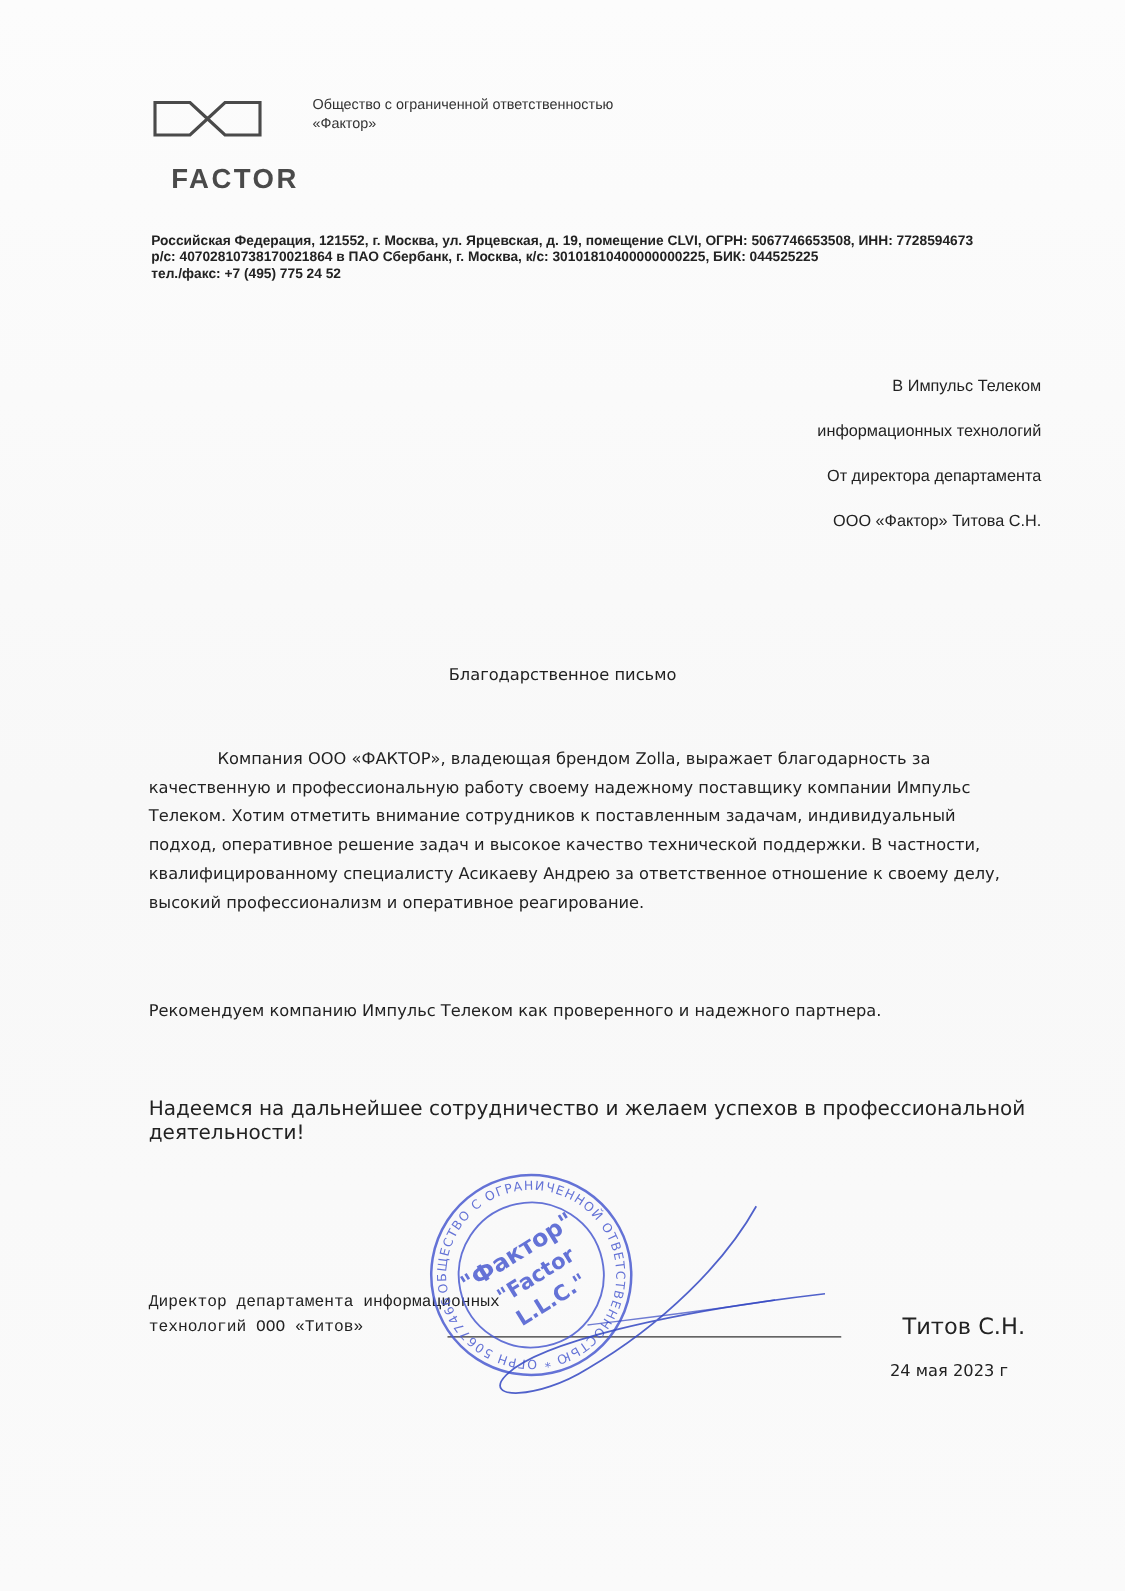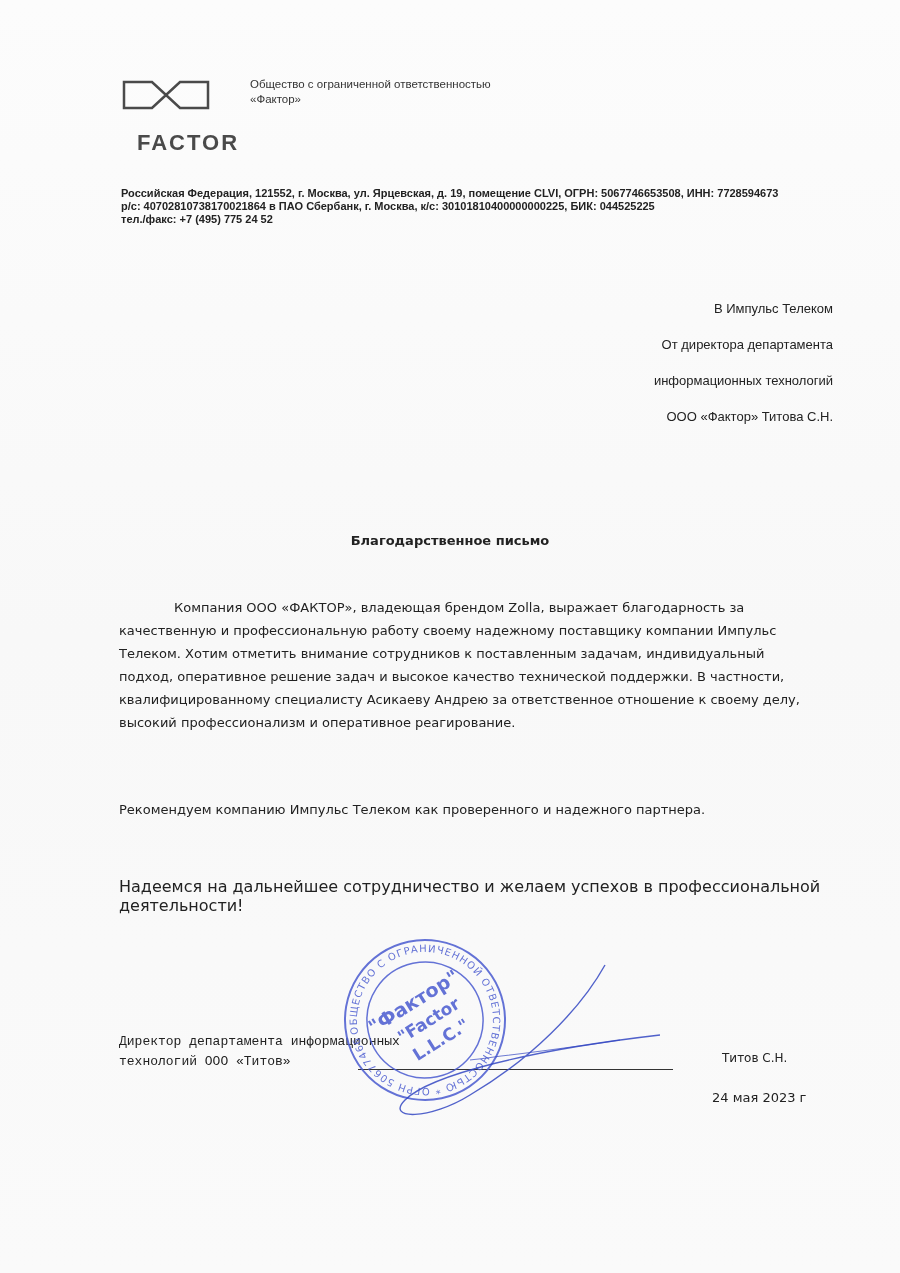--- a/index.html
+++ b/index.html
@@ -26,21 +26,21 @@
     position: absolute; left: 121px; top: 187px;
     font-size: 11px; line-height: 13px; color: #222; white-space: nowrap; font-weight: bold;
   }
   .addressee {
     position: absolute; right: 67px; top: 300px; text-align: right;
     font-family: Liberation Sans, sans-serif; font-size: 13px; color: #222;
   }
   .addressee div { height: 36px; line-height: 18px; }
   .doc-title {
     position: absolute; left: 0; width: 900px; top: 533px; text-align: center;
-    font-family: "DejaVu Sans", sans-serif; font-size: 13px; font-weight: bold;
+    font-family: "DejaVu Sans", sans-serif; font-size: 13px;
   }
   .body-text {
     position: absolute; left: 119px; width: 700px; top: 596px;
     font-family: "DejaVu Sans", sans-serif; font-size: 13px; line-height: 23px;
     text-align: left;
   }
   .body-text .p1 { text-indent: 55px; margin: 0; }
   .rec {
     position: absolute; left: 119px; top: 802px;
     font-family: "DejaVu Sans", sans-serif; font-size: 13px;
@@ -51,21 +51,21 @@
   }
   .sign-role {
     position: absolute; left: 119px; top: 1032px;
     font-family: Liberation Mono, monospace; font-size: 13px; line-height: 20px;
   }
   .sign-line {
     position: absolute; left: 358px; top: 1069px; width: 315px; border-top: 1px solid #333;
   }
   .sign-name {
     position: absolute; left: 722px; top: 1051px;
-    font-family: "DejaVu Sans", sans-serif; font-size: 12px;
+    font-family: "DejaVu Sans", sans-serif; font-size: 18px;
   }
   .sign-date {
     position: absolute; left: 712px; top: 1090px;
     font-family: "DejaVu Sans", sans-serif; font-size: 13px;
   }
   .stamp { position: absolute; left: 330px; top: 935px; width: 190px; height: 170px; }
   .signature { position: absolute; left: 360px; top: 960px; width: 310px; height: 170px; }
 </style>
 </head>
 <body>
@@ -83,22 +83,22 @@
   </div>
 
   <div class="requisites">
     <div>Российская Федерация, 121552, г. Москва, ул. Ярцевская, д. 19, помещение CLVI, ОГРН: 5067746653508,  ИНН: 7728594673</div>
     <div>р/с: 40702810738170021864 в ПАО Сбербанк, г. Москва, к/с: 30101810400000000225, БИК: 044525225</div>
     <div>тел./факс: +7 (495) 775 24 52</div>
   </div>
 
   <div class="addressee">
     <div>В Импульс Телеком</div>
+    <div>информационных технологий</div>
     <div>От директора департамента</div>
-    <div>информационных технологий</div>
     <div>ООО «Фактор» Титова С.Н.</div>
   </div>
 
   <div class="doc-title">Благодарственное письмо</div>
 
   <div class="body-text">
     <p class="p1">Компания ООО «ФАКТОР», владеющая брендом Zolla, выражает благодарность за качественную и профессиональную работу своему надежному поставщику компании Импульс Телеком. Хотим отметить внимание сотрудников к поставленным задачам, индивидуальный подход, оперативное решение задач и высокое качество технической поддержки. В частности, квалифицированному специалисту Асикаеву Андрею за ответственное отношение к своему делу, высокий профессионализм и оперативное реагирование.</p>
   </div>
 
   <div class="rec">Рекомендуем компанию Импульс Телеком как проверенного и надежного партнера.</div>

